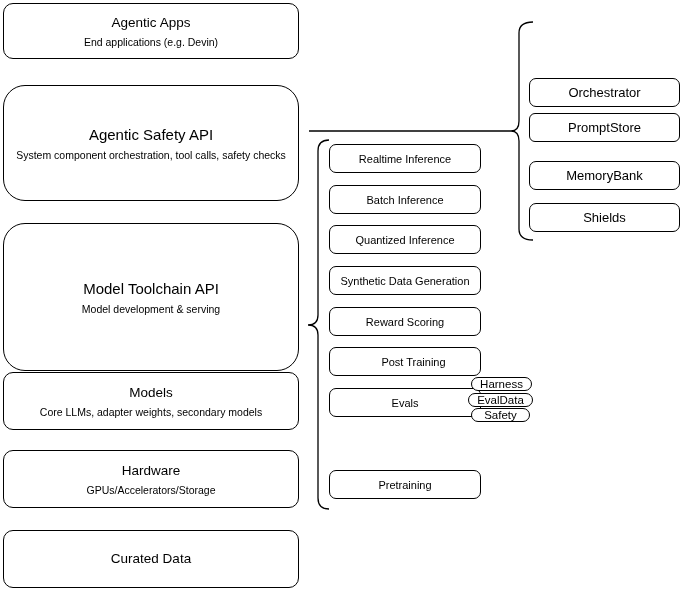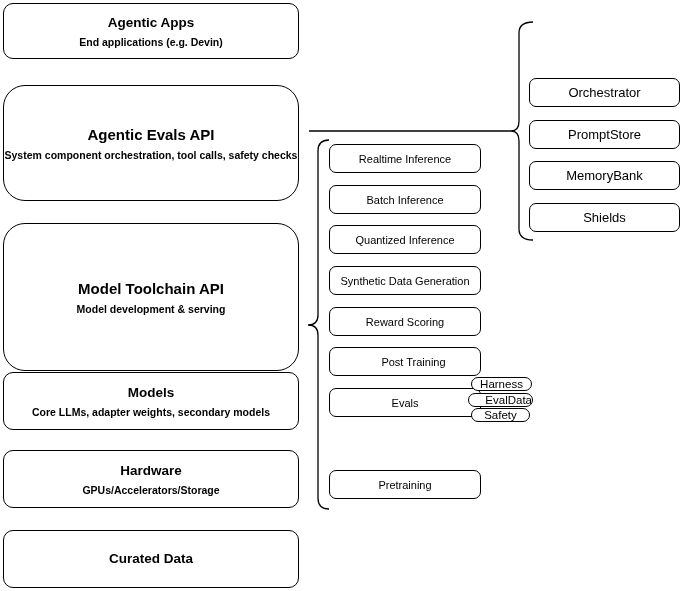--- a/index.html
+++ b/index.html
@@ -9,21 +9,21 @@
     font-family:"Liberation Sans", sans-serif;
     color:var(--text,#000000);
   }
   .canvas * { box-sizing:border-box; }
   .box {
     position:absolute; background:var(--fill,#ffffff);
     border:1.3px solid var(--stroke,#000000);
     display:flex; flex-direction:column; align-items:center; justify-content:center;
     text-align:center;
   }
-  .lbox { left:3px; width:296px; border-radius:10px;font-weight:bold; }
+  .lbox { left:3px; width:296px; border-radius:10px; }
   .lbox.big { border-radius:22px; }
   .btitle { font-size:13.5px; line-height:16px; white-space:nowrap; }
   .lbox.big .btitle { font-size:15px; line-height:18px; }
   .bsub { font-size:10.5px; line-height:12px; margin-top:5px; white-space:nowrap; }
   .mbox { left:329px; width:152px; height:29px; border-radius:7px; font-size:11px; flex-direction:row; }
   .rbox { left:529px; width:151px; height:29px; border-radius:7px; font-size:13px; flex-direction:row; }
   .pill {
     position:absolute; height:14px; background:var(--fill,#ffffff);
     border:1.3px solid var(--stroke,#000000); border-radius:7px;
     display:flex; align-items:center; justify-content:center;
@@ -38,21 +38,21 @@
 <body>
 
 <div class="canvas">
 
   <div class="box lbox" style="top:3px;height:56px;">
     <div class="btitle">Agentic Apps</div>
     <div class="bsub">End applications (e.g. Devin)</div>
   </div>
 
   <div class="box lbox big" style="top:85px;height:116px;">
-    <div class="btitle">Agentic Evals API</div>
+    <div class="btitle">Agentic Safety API</div>
     <div class="bsub">System component orchestration, tool calls, safety checks</div>
   </div>
 
   <div class="box lbox big" style="top:223px;height:148px;">
     <div class="btitle">Model Toolchain API</div>
     <div class="bsub">Model development &amp; serving</div>
   </div>
 
   <div class="box lbox" style="top:372px;height:58px;">
     <div class="btitle">Models</div>
@@ -95,31 +95,31 @@
   <div class="box mbox" style="top:388px;">
     <span>Evals</span>
   </div>
   <div class="box mbox" style="top:470px;">
     <span>Pretraining</span>
   </div>
 
   <div class="pill" style="left:471px;top:377px;width:61px;">
     <span>Harness</span>
   </div>
-  <div class="pill" style="left:468px;top:393px;width:65px;justify-content:flex-end;">
+  <div class="pill" style="left:468px;top:393px;width:65px;">
     <span>EvalData</span>
   </div>
   <div class="pill" style="left:471px;top:408px;width:59px;">
     <span>Safety</span>
   </div>
 
   <div class="box rbox" style="top:78px;">
     <span>Orchestrator</span>
   </div>
-  <div class="box rbox" style="top:120px;">
+  <div class="box rbox" style="top:113px;border-radius:6px;">
     <span>PromptStore</span>
   </div>
   <div class="box rbox" style="top:161px;">
     <span>MemoryBank</span>
   </div>
   <div class="box rbox" style="top:203px;">
     <span>Shields</span>
   </div>
 
 </div>

